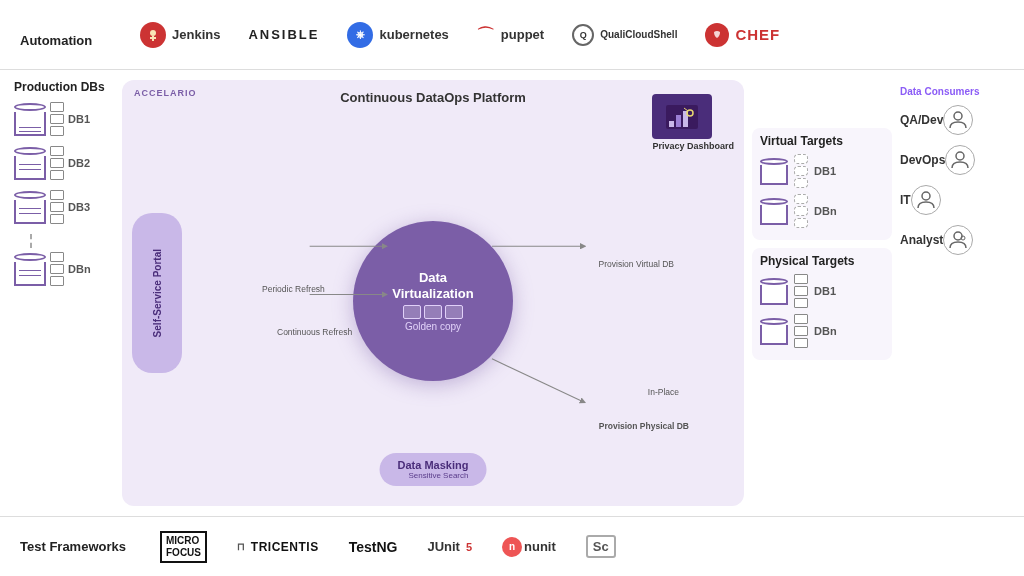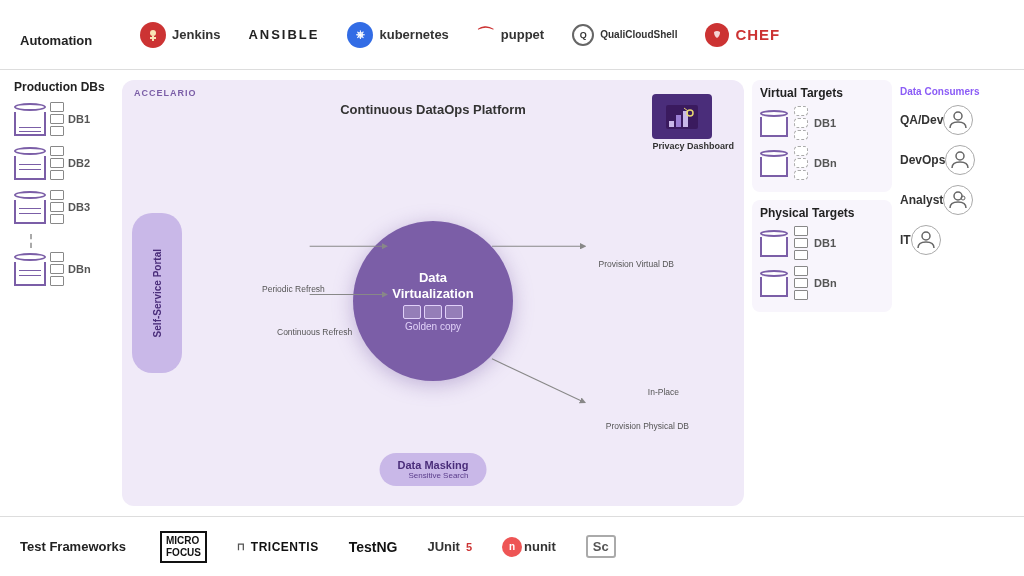--- a/index.html
+++ b/index.html
@@ -140,21 +140,21 @@
       border-radius: 1px;
       background: white;
     }
 
     
     .center-panel {
       flex: 1;
       background: #f0eaf8;
       border-radius: 12px;
       position: relative;
-      padding: 22px;
+      padding: 10px;
       min-width: 0;
     }
     .accelario-label {
       font-size: 9px;
       font-weight: 700;
       color: #7b5ea7;
       letter-spacing: 1px;
       position: absolute;
       top: 8px;
       left: 12px;
@@ -327,20 +327,21 @@
       font-size: 8.5px;
       color: #555;
     }
 
     
     .right-panels {
       display: flex;
       flex-direction: column;
       gap: 8px;
       width: 140px;
+      margin-top: 48px;
     }
 
     .targets-section {
       background: #f8f5fc;
       border-radius: 8px;
       padding: 6px 8px;
     }
     .targets-title {
       font-size: 12px;
       font-weight: 700;
@@ -650,21 +651,21 @@
 
       <line x1="345" y1="155" x2="430" y2="155" stroke="#888" stroke-width="1" marker-end="url(#arrowhead)"></line>
 
       <line x1="345" y1="260" x2="430" y2="300" stroke="#888" stroke-width="1" marker-end="url(#arrowhead)"></line>
     </svg>
 
     <div class="flow-label" style="left:140px;top:48%;">Periodic Refresh</div>
     <div class="flow-label" style="left:155px;top:58%;">Continuous Refresh</div>
     <div class="flow-label" style="right:70px;top:42%;">Provision Virtual DB</div>
     <div class="flow-label" style="right:65px;top:72%;">In-Place</div>
-    <div class="flow-label" style="right:55px;top:80%;">Provision Physical DB</div>
+    <div class="flow-label" style="right:55px;top:80%;font-weight:bold;">Provision Physical DB</div>
   </div>
 
   <div class="right-panels">
 
     <div class="targets-section">
       <div class="targets-title">Virtual Targets</div>
 
       <div class="target-row">
         <div style="display:flex;flex-direction:column;align-items:center;">
           <div style="width:28px;height:7px;border:2px solid #7b5ea7;border-radius:50%;background:white;"></div>
@@ -731,48 +732,48 @@
       <div class="consumer-avatar">
         <svg width="24" height="24" viewBox="0 0 24 24">
             <circle cx="12" cy="8" r="4" fill="none" stroke="#666" stroke-width="1.5"></circle>
             <path d="M4 20 Q4 14 12 14 Q20 14 20 20" fill="none" stroke="#666" stroke-width="1.5"></path>
           </svg>
       </div>
     </div>
 
     <div class="consumer-item">
       <span class="consumer-label">DevOps</span>
+      <div class="consumer-avatar">
+        <svg width="24" height="24" viewBox="0 0 24 24">
+            <circle cx="12" cy="8" r="4" fill="none" stroke="#666" stroke-width="1.5"></circle>
+            <path d="M4 20 Q4 14 12 14 Q20 14 20 20" fill="none" stroke="#666" stroke-width="1.5"></path>
+          </svg>
+      </div>
+    </div>
+
+    <div class="consumer-item">
+      <span class="consumer-label">IT</span>
       <div class="consumer-avatar">
         <svg width="24" height="24" viewBox="0 0 24 24">
             <circle cx="12" cy="8" r="4" fill="none" stroke="#666" stroke-width="1.5"></circle>
             <path d="M4 20 Q4 14 12 14 Q20 14 20 20" fill="none" stroke="#666" stroke-width="1.5"></path>
           </svg>
       </div>
     </div>
 
     <div class="consumer-item">
       <span class="consumer-label">Analyst</span>
       <div class="consumer-avatar">
         <svg width="24" height="24" viewBox="0 0 24 24">
             <circle cx="12" cy="8" r="4" fill="none" stroke="#666" stroke-width="1.5"></circle>
             <path d="M4 20 Q4 14 12 14 Q20 14 20 20" fill="none" stroke="#666" stroke-width="1.5"></path>
             <circle cx="17" cy="10" r="2" fill="none" stroke="#666" stroke-width="1"></circle>
           </svg>
       </div>
     </div>
-
-    <div class="consumer-item">
-      <span class="consumer-label">IT</span>
-      <div class="consumer-avatar">
-        <svg width="24" height="24" viewBox="0 0 24 24">
-            <circle cx="12" cy="8" r="4" fill="none" stroke="#666" stroke-width="1.5"></circle>
-            <path d="M4 20 Q4 14 12 14 Q20 14 20 20" fill="none" stroke="#666" stroke-width="1.5"></path>
-          </svg>
-      </div>
-    </div>
   </div>
 </div>
 
 <div class="test-bar">
   <div class="test-label">Test Frameworks</div>
   <div class="test-logos">
 
     <div class="test-logo">
       <div class="logo-microfocus" style="font-size:10px;font-weight:900;border:2px solid #111;padding:2px 4px;line-height:1.2;">MICRO<br>FOCUS</div>
     </div>

